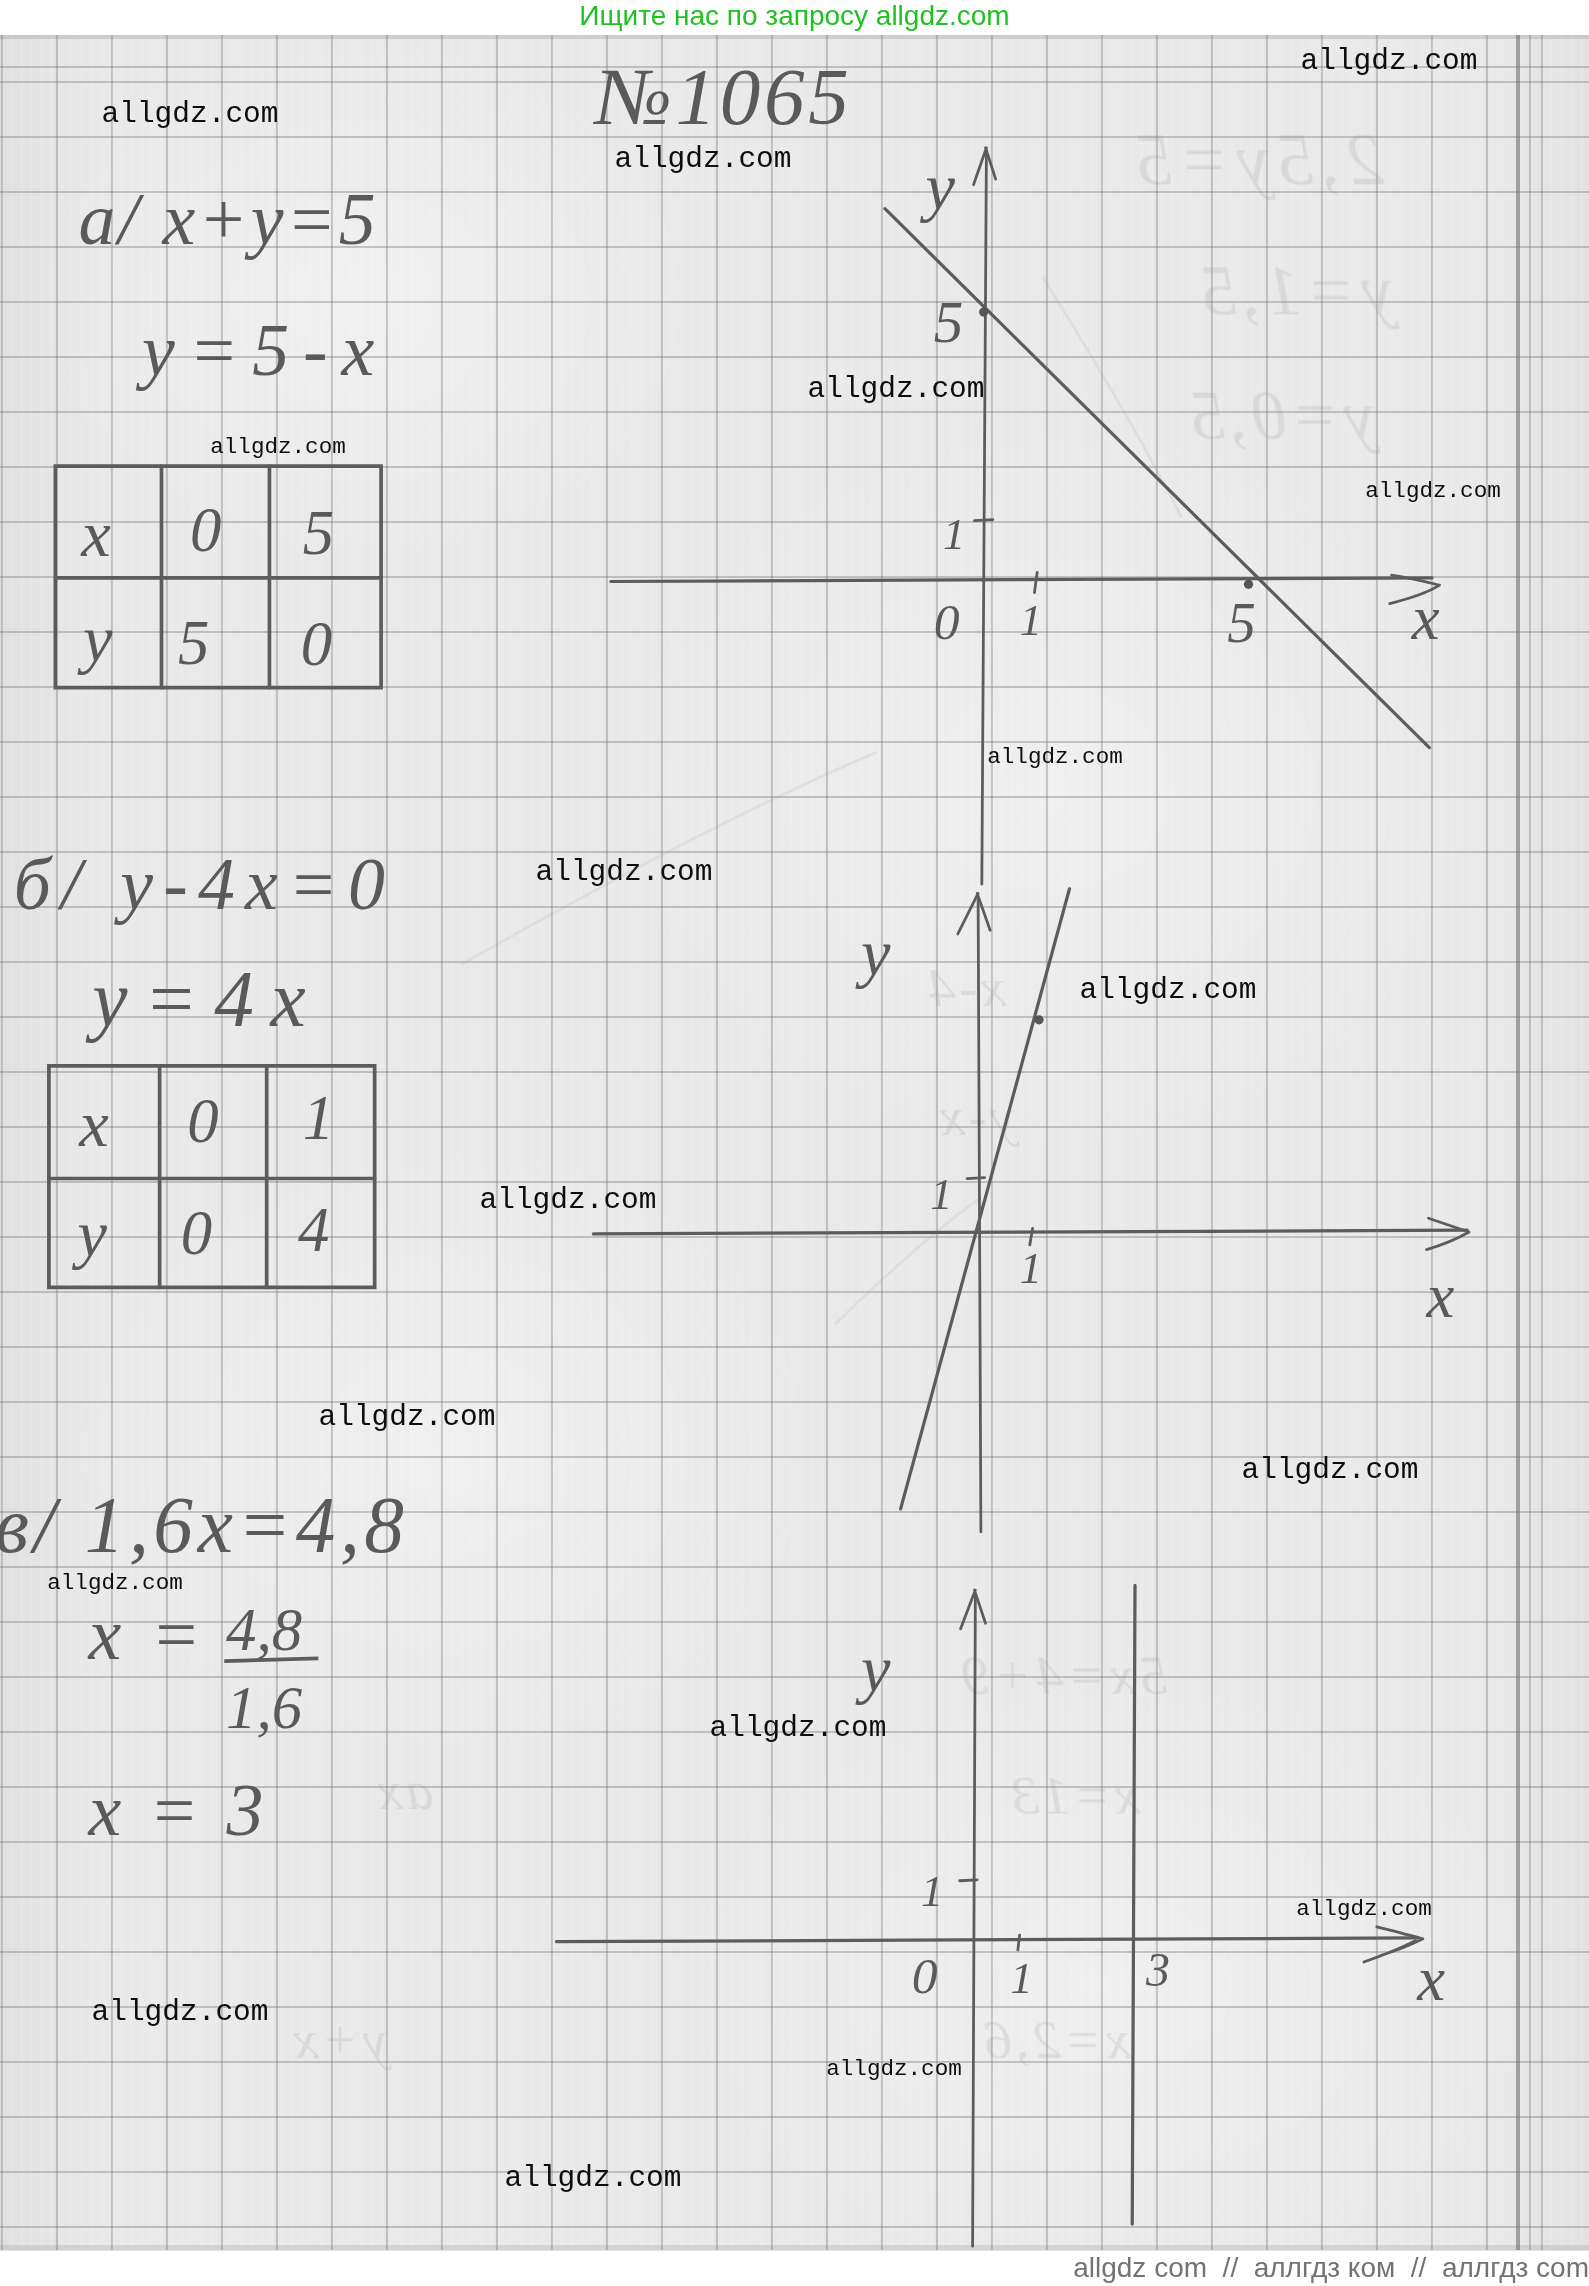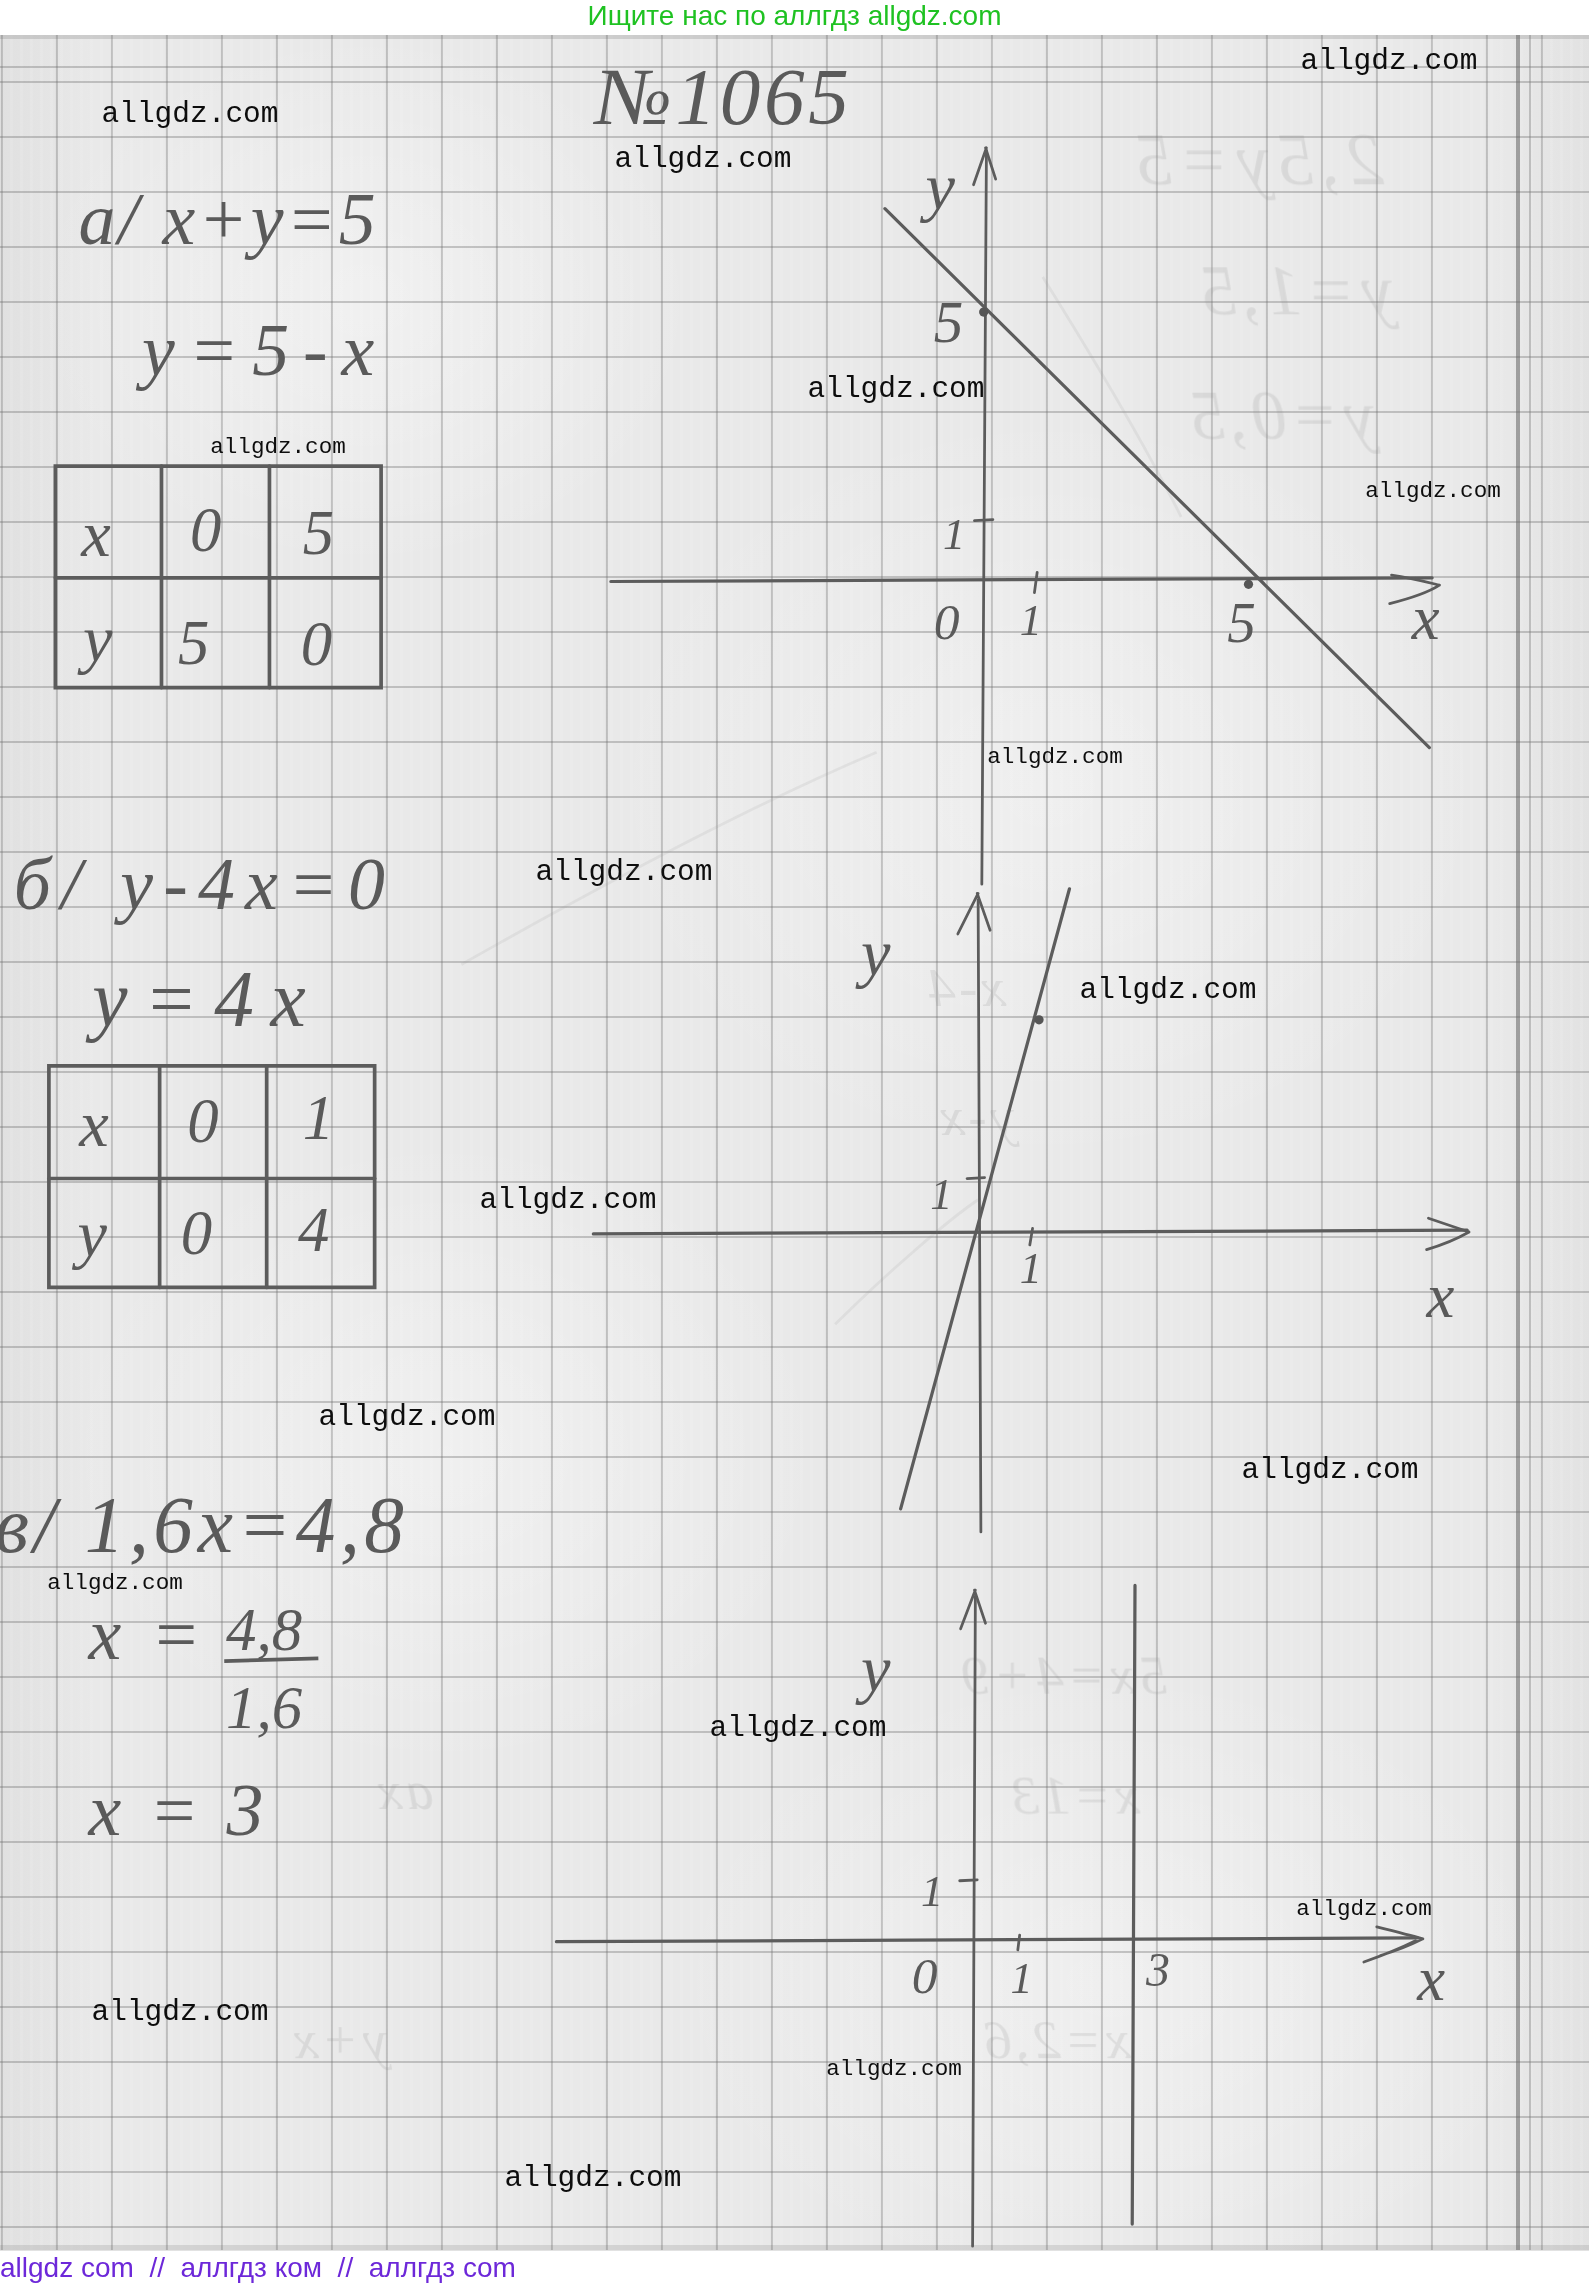--- a/index.html
+++ b/index.html
@@ -7,21 +7,21 @@
        font-family:"Liberation Sans",sans-serif;}
   .wm{position:absolute;color:#0d0d0d;font-family:Liberation Mono, monospace;
       white-space:nowrap;transform:translate(-50%,-50%);}
   .wmb{font-size:29.5px;}
   .wms{font-size:22.6px;}
   svg{position:absolute;left:0;top:0;}
 </style>
 </head>
 <body>
 
-<div style="position:absolute;left:0;right:0;top:0;text-align:center;color:#1fc222;font-size:28px;">Ищите нас по аллгдз allgdz.com</div>
+<div style="position:absolute;left:0;right:0;top:0;text-align:center;color:#1fc222;font-size:28px;">Ищите нас по запросу allgdz.com</div>
 
 <div style="position:absolute;left:0;top:35px;width:1589px;height:2215px;background:#e9e9e9;"></div>
 
 <div style="position:absolute;left:0;top:35px;width:1589px;height:2215px;background:
   radial-gradient(480px 388px at 23% 12%, rgba(255,255,255,.34), rgba(255,255,255,0) 70%),
   radial-gradient(646px 554px at 66% 34%, rgba(255,255,255,.28), rgba(255,255,255,0) 70%),
   radial-gradient(554px 461px at 28% 64%, rgba(255,255,255,.30), rgba(255,255,255,0) 70%),
   radial-gradient(646px 461px at 70% 88%, rgba(255,255,255,.28), rgba(255,255,255,0) 70%),
   linear-gradient(to right, rgba(170,170,170,.14), rgba(255,255,255,0) 6%, rgba(255,255,255,0) 94%, rgba(190,190,190,.16));"></div>
 
@@ -72,21 +72,21 @@
 <div class="wm wmb" style="left:798px;top:1728px;">allgdz.com</div>
 
 <div class="wm wmb" style="left:180px;top:2012px;">allgdz.com</div>
 
 <div class="wms wm" style="left:1364px;top:1909px;">allgdz.com</div>
 
 <div class="wms wm" style="left:894px;top:2069px;">allgdz.com</div>
 
 <div class="wm wmb" style="left:593px;top:2178px;">allgdz.com</div>
 
-<div style="position:absolute;left:0;right:0;top:2252px;text-align:left;color:#6d28d9;font-size:28px;">allgdz com&nbsp; //&nbsp; аллгдз ком&nbsp; //&nbsp; аллгдз com</div>
+<div style="position:absolute;left:0;right:0;top:2252px;text-align:right;color:#737373;font-size:28px;">allgdz com&nbsp; //&nbsp; аллгдз ком&nbsp; //&nbsp; аллгдз com</div>
 
 <svg width="1589" height="2286" viewBox="0 0 1722 2477">
 
 <g fill="#8a8a8a" opacity="0.17" font-family="Liberation Serif" font-style="italic" stroke="none">
   <text x="-1500" y="200" font-size="80" transform="scale(-1,1)" letter-spacing="8">2,5у=5</text>
   <text x="-1510" y="340" font-size="78" transform="scale(-1,1)" letter-spacing="6">у=1,5</text>
   <text x="-1490" y="475" font-size="76" transform="scale(-1,1)" letter-spacing="5">у=0,5</text>
   <text x="-1090" y="1090" font-size="60" transform="scale(-1,1)" letter-spacing="4">х-4</text>
   <text x="-1100" y="1230" font-size="60" transform="scale(-1,1)" letter-spacing="4">у-х</text>
   <text x="-1265" y="1835" font-size="60" transform="scale(-1,1)" letter-spacing="5">5х=4+9</text>

